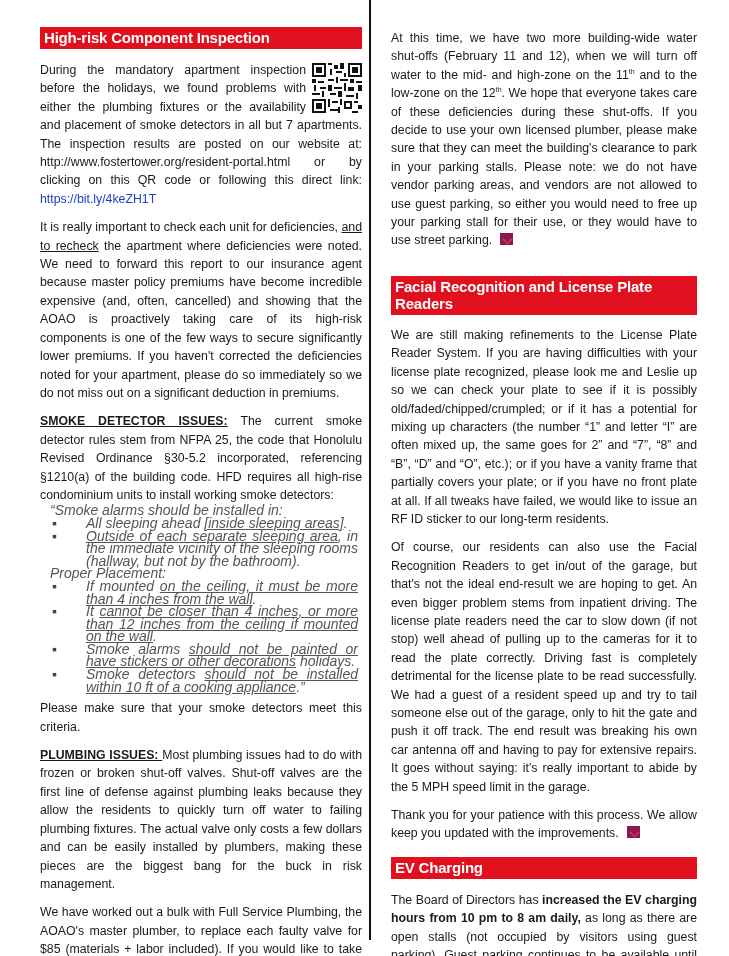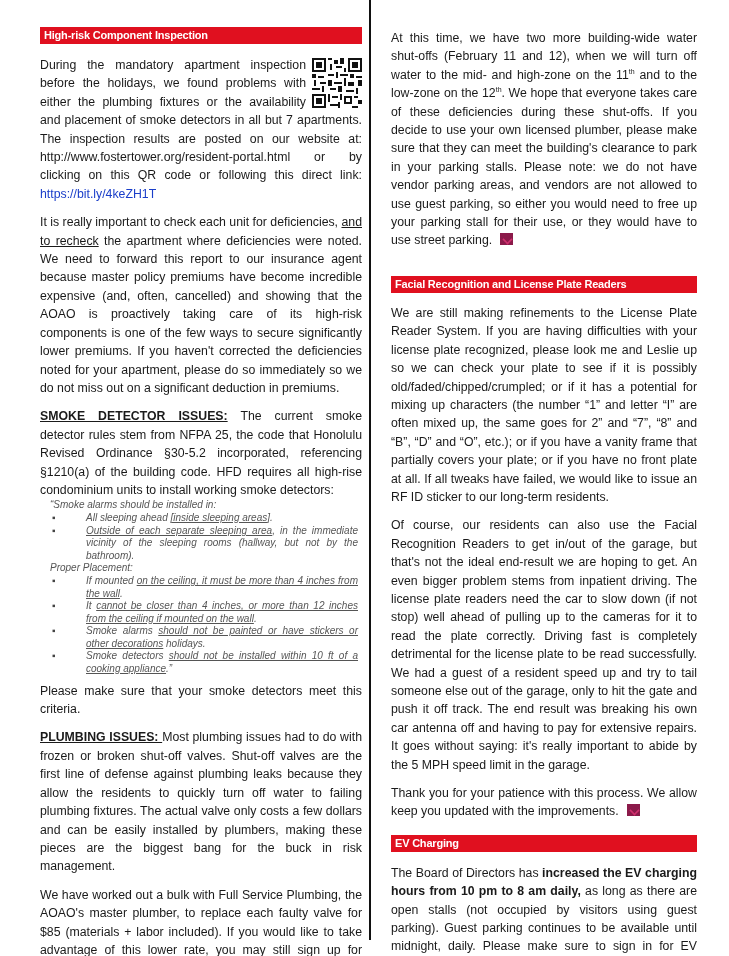--- a/index.html
+++ b/index.html
@@ -2,29 +2,29 @@
 <html><head>
 <meta charset="utf-8">
 <style>
   html, body { margin: 0; padding: 0; background: #ffffff; }
   body { width: 729px; height: 956px; position: relative; overflow: hidden;
          font-family: "Liberation Sans", sans-serif; color: #1a1a1a; }
   .col { position: absolute; top: 0; }
   .col-left { left: 40px; width: 322px; }
   .col-right { left: 391px; width: 306px; }
   .divider { position: absolute; left: 369px; top: 0; width: 2px; height: 940px; background: #111; }
-  .hdr { background: #e0101f; color: #fff; font-weight: bold; font-size: 11px;
+  .hdr { background: #e0101f; color: #fff; font-weight: bold; font-size: 15px;
          padding: 2px 4px 3px 4px; letter-spacing: -0.2px; }
   p { margin: 0; font-size: 12.3px; line-height: 18.4px; text-align: justify; }
   .gap { height: 10px; }
   a.link { color: #1a3ec9; }
   .u { text-decoration: underline; }
   .b { font-weight: bold; }
   .qr { float: right; width: 50px; height: 50px; margin: 2px 0 2px 6px; }
-  .quote { font-style: italic; font-size: 10px; line-height: 12.6px; color: #555; margin: 0; padding: 0; }
+  .quote { font-style: italic; font-size: 14px; line-height: 12.6px; color: #555; margin: 0; padding: 0; }
   .quote .lbl { margin-left: 10px; }
   .quote ul { list-style: none; margin: 0; padding: 0; }
   .quote li { position: relative; padding-left: 46px; padding-right: 4px; text-align: justify; }
   .quote li::before { content: "\25AA"; position: absolute; left: 12px; font-style: normal; color: #444; }
   .endmark { display: inline-block; width: 13px; height: 12px; background: #8b1a4a;
              vertical-align: -1px; margin-left: 8px; position: relative; }
   .endmark::after { content: ""; position: absolute; left: 3px; top: 2px; width: 7px; height: 7px;
                     border-left: 2px solid #d0306e; border-bottom: 2px solid #d0306e; transform: rotate(-45deg) scale(0.8); }
   sup { font-size: 7px; line-height: 0; }
 </style>

